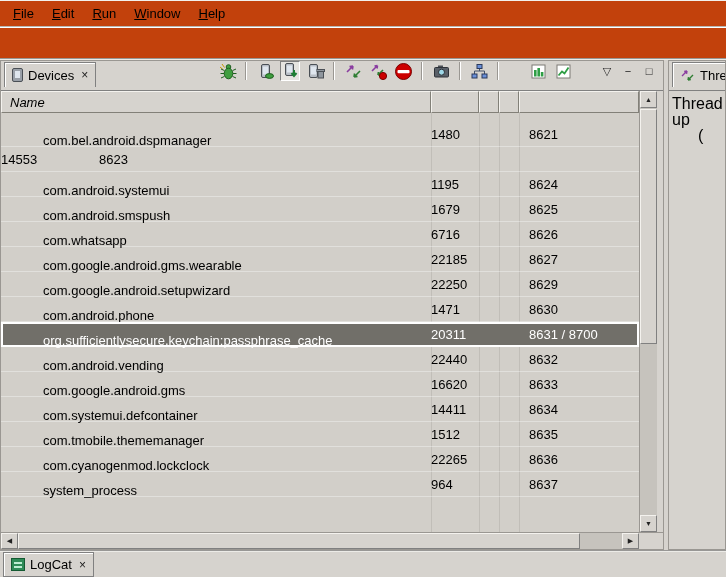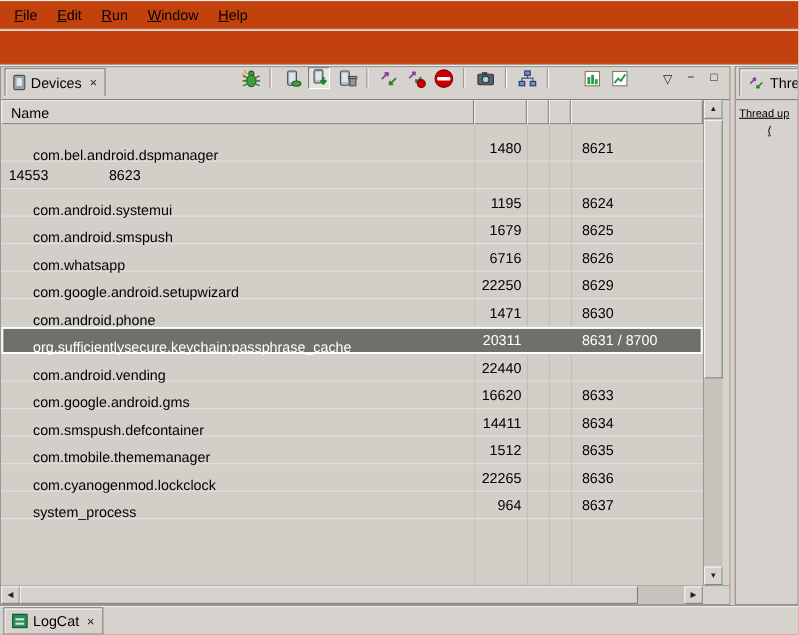--- a/index.html
+++ b/index.html
@@ -35,48 +35,48 @@
   .toolbar-icons{margin-left:auto;display:flex;align-items:center;gap:5px;padding:0 6px 5px 0;}
   .ticon{width:20px;height:20px;display:flex;align-items:center;justify-content:center;cursor:default;}
   .ticon.pressed{border:1px solid;border-color:#808080 #fff #fff #808080;background:#e6e4e0;}
   .ticon.glyph{font-size:11px;color:#222;width:16px;}
   .tsep{width:2px;height:18px;border-left:1px solid #9a9792;border-right:1px solid #fff;margin:0 3px;}
   .tgap{width:16px;}
 
   
   .table-area{flex:1;display:flex;min-height:0;}
   .grid{width:638px;display:flex;flex-direction:column;min-height:0;}
-  .grid-header{height:22px;display:flex;background:#d6d3ce;flex:none;}
+  .grid-header{height:22px;display:flex;background:#d6d3ce;flex:none;font-style:italic;}
   .hcell{border:1px solid;border-color:#f4f2ee #828078 #828078 #f4f2ee;display:flex;align-items:center;padding-left:8px;overflow:hidden;}
   .hc0{width:430px;} .hc1{width:48px;} .hc2{width:20px;} .hc3{width:20px;} .hc4{width:120px;}
   .grid-body{flex:1;position:relative;background:#d2cfc9;padding-top:9px;overflow:hidden;}
   .colline{position:absolute;top:0;bottom:0;width:1px;background:#c1beb8;z-index:1;}
   .row{height:25px;display:flex;align-items:center;position:relative;z-index:2;border-bottom:1px solid rgba(255,255,255,0.35);}
   .cell{overflow:hidden;white-space:nowrap;}
-  .c-name{width:430px;padding-left:29px;margin-top:12px;}
-  .c-pid{width:48px;text-align:right;padding-right:5px;}
+  .c-name{width:430px;padding-left:42px;margin-top:12px;}
+  .c-pid{width:48px;padding-right:5px;}
   .c-g1{width:20px;} .c-g2{width:20px;}
   .c-port{width:120px;padding-left:10px;}
   .row.selected{background:#716f69;color:#fff;outline:2px solid #fff;outline-offset:-2px;z-index:3;}
 
   
   .vscroll{width:18px;flex:none;display:flex;flex-direction:column;background:#c6c3bd;border-left:1px solid #9a9792;}
   .sbtn{height:17px;flex:none;background:#d6d3ce;border:1px solid;border-color:#f4f2ee #808080 #808080 #f4f2ee;font-size:7px;display:flex;align-items:center;justify-content:center;color:#222;cursor:default;}
   .vtrack{flex:1;position:relative;}
   .vthumb{position:absolute;top:1px;left:0;right:0;height:235px;background:#d6d3ce;border:1px solid;border-color:#f4f2ee #808080 #808080 #f4f2ee;}
   .table-filler{flex:1;background:#d6d3ce;}
   .hscroll-row{height:17px;flex:none;display:flex;border-top:1px solid #9a9792;}
   .hscroll{width:638px;display:flex;background:#c6c3bd;}
   .hbtn{width:17px;height:100%;flex:none;background:#d6d3ce;border:1px solid;border-color:#f4f2ee #808080 #808080 #f4f2ee;font-size:7px;display:flex;align-items:center;justify-content:center;color:#222;cursor:default;}
   .htrack{flex:1;position:relative;}
   .hthumb{position:absolute;left:0;top:0;bottom:0;width:93%;background:#d6d3ce;border:1px solid;border-color:#f4f2ee #808080 #808080 #f4f2ee;}
   .hcorner{flex:1;background:#d6d3ce;}
 
   
-  .threads-content{padding:5px 3px;font-size:10px;line-height:16px;text-decoration:underline;}
+  .threads-content{padding:5px 3px;font-size:16px;line-height:16px;}
   .threads-line2{padding-left:26px;}
 
   
   .bottom-bar{height:27px;border-top:2px groove #ecebe7;display:flex;align-items:flex-end;background:#d6d3ce;}
   .bottom-bar .tab{top:0;border-bottom:1px solid #808080;text-align:center;}
 
   svg{display:block;}
 </style>
 </head>
 <body>
@@ -250,20 +250,27 @@
         <div class="cell c-port">8625</div>
       </div>
               <div class="row">
         <div class="cell c-name">com.whatsapp</div>
         <div class="cell c-pid">6716</div>
         <div class="cell c-g1"></div>
         <div class="cell c-g2"></div>
         <div class="cell c-port">8626</div>
       </div>
               <div class="row">
+        <div class="cell c-name">com.google.android.gms.wearable</div>
+        <div class="cell c-pid">22185</div>
+        <div class="cell c-g1"></div>
+        <div class="cell c-g2"></div>
+        <div class="cell c-port">8627</div>
+      </div>
+              <div class="row">
         <div class="cell c-name">com.google.android.setupwizard</div>
         <div class="cell c-pid">22250</div>
         <div class="cell c-g1"></div>
         <div class="cell c-g2"></div>
         <div class="cell c-port">8629</div>
       </div>
               <div class="row">
         <div class="cell c-name">com.android.phone</div>
         <div class="cell c-pid">1471</div>
         <div class="cell c-g1"></div>
@@ -275,30 +282,31 @@
         <div class="cell c-pid">20311</div>
         <div class="cell c-g1"></div>
         <div class="cell c-g2"></div>
         <div class="cell c-port">8631 / 8700</div>
       </div>
               <div class="row">
         <div class="cell c-name">com.android.vending</div>
         <div class="cell c-pid">22440</div>
         <div class="cell c-g1"></div>
         <div class="cell c-g2"></div>
+        <div class="cell c-port">8632</div>
       </div>
               <div class="row">
         <div class="cell c-name">com.google.android.gms</div>
         <div class="cell c-pid">16620</div>
         <div class="cell c-g1"></div>
         <div class="cell c-g2"></div>
         <div class="cell c-port">8633</div>
       </div>
               <div class="row">
-        <div class="cell c-name">com.smspush.defcontainer</div>
+        <div class="cell c-name">com.systemui.defcontainer</div>
         <div class="cell c-pid">14411</div>
         <div class="cell c-g1"></div>
         <div class="cell c-g2"></div>
         <div class="cell c-port">8634</div>
       </div>
               <div class="row">
         <div class="cell c-name">com.tmobile.thememanager</div>
         <div class="cell c-pid">1512</div>
         <div class="cell c-g1"></div>
         <div class="cell c-g2"></div>

